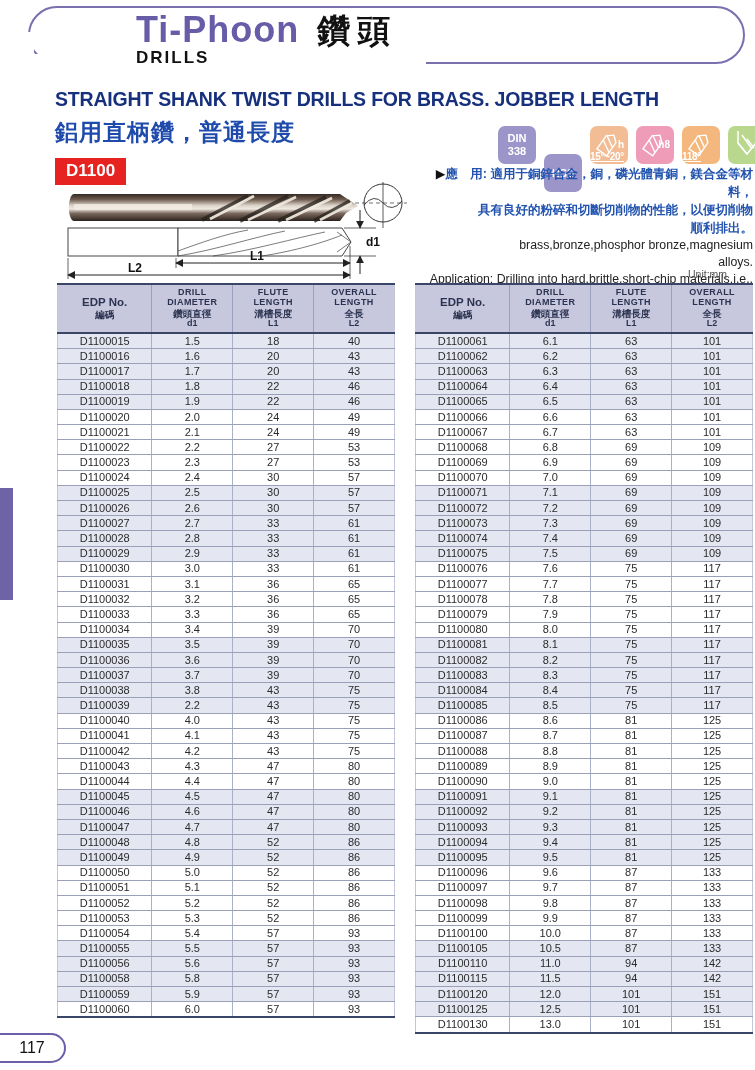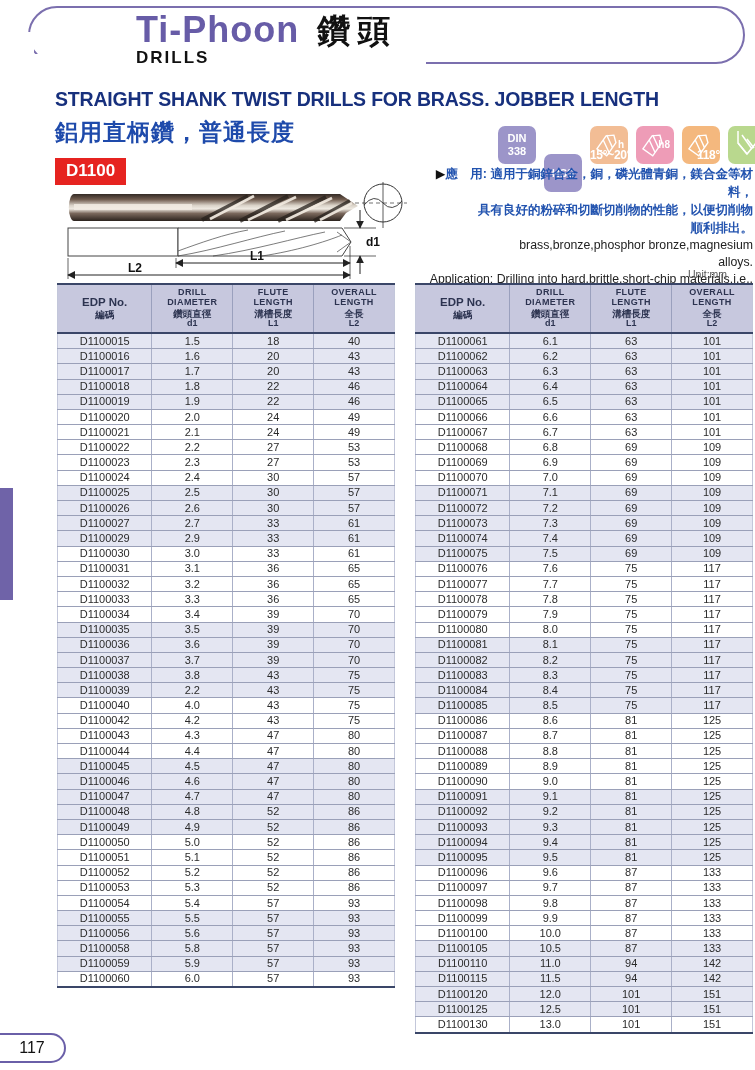--- a/index.html
+++ b/index.html
@@ -23,22 +23,22 @@
             font-size:23px;letter-spacing:1px;}
   .model-badge{position:absolute;left:55px;top:158px;background:#e62320;color:#fff;
                font-weight:bold;font-size:17px;padding:3px 11px 4px 11px;}
   
   .badges{position:absolute;left:498px;top:126px;display:flex;gap:8px;}
   .badge{position:relative;width:38px;height:38px;border-radius:7px;flex:0 0 auto;}
   .badge .tx{position:absolute;inset:0;display:flex;flex-direction:column;align-items:center;
              justify-content:center;color:#fff;font-weight:bold;font-size:11px;line-height:1.15;}
   .badge svg{position:absolute;left:0;top:0;}
   .badge .lbl{position:absolute;right:4px;top:13px;color:#fff;font-weight:bold;font-size:10px;}
-  .badge .sub{position:absolute;bottom:2px;left:0;width:100%;text-align:right;color:#fff;
-              font-weight:bold;font-size:12px;letter-spacing:-0.3px;}
+  .badge .sub{position:absolute;bottom:2px;left:0;width:100%;text-align:left;color:#fff;
+              font-weight:bold;font-size:10px;letter-spacing:-0.3px;text-decoration:underline;}
   
   .app{position:absolute;left:420px;top:165px;width:333px;text-align:right;}
   .row-cn{color:#2253af;font-weight:bold;font-size:12.5px;line-height:18px;}
   .marker{color:#111;}
   .cn-cont{margin-left:58px;}
   .row-en{color:#222;font-size:12.3px;line-height:17px;}
   .en-cont{margin-left:74px;}
   .surface-cn{margin-top:3px;}
   .surface-en{margin-top:1px;}
   .unit{position:absolute;left:688px;top:268px;font-size:10.5px;color:#555;}
@@ -332,20 +332,26 @@
             <td>30</td>
             <td>57</td>
           </tr>
           <tr class="shaded">
             <td>D1100027</td>
             <td>2.7</td>
             <td>33</td>
             <td>61</td>
           </tr>
           <tr class="shaded">
+            <td>D1100028</td>
+            <td>2.8</td>
+            <td>33</td>
+            <td>61</td>
+          </tr>
+          <tr class="shaded">
             <td>D1100029</td>
             <td>2.9</td>
             <td>33</td>
             <td>61</td>
           </tr>
           <tr>
             <td>D1100030</td>
             <td>3.0</td>
             <td>33</td>
             <td>61</td>
@@ -400,20 +406,26 @@
           </tr>
           <tr class="shaded">
             <td>D1100039</td>
             <td>2.2</td>
             <td>43</td>
             <td>75</td>
           </tr>
           <tr>
             <td>D1100040</td>
             <td>4.0</td>
+            <td>43</td>
+            <td>75</td>
+          </tr>
+          <tr>
+            <td>D1100041</td>
+            <td>4.1</td>
             <td>43</td>
             <td>75</td>
           </tr>
           <tr>
             <td>D1100042</td>
             <td>4.2</td>
             <td>43</td>
             <td>75</td>
           </tr>
           <tr>

